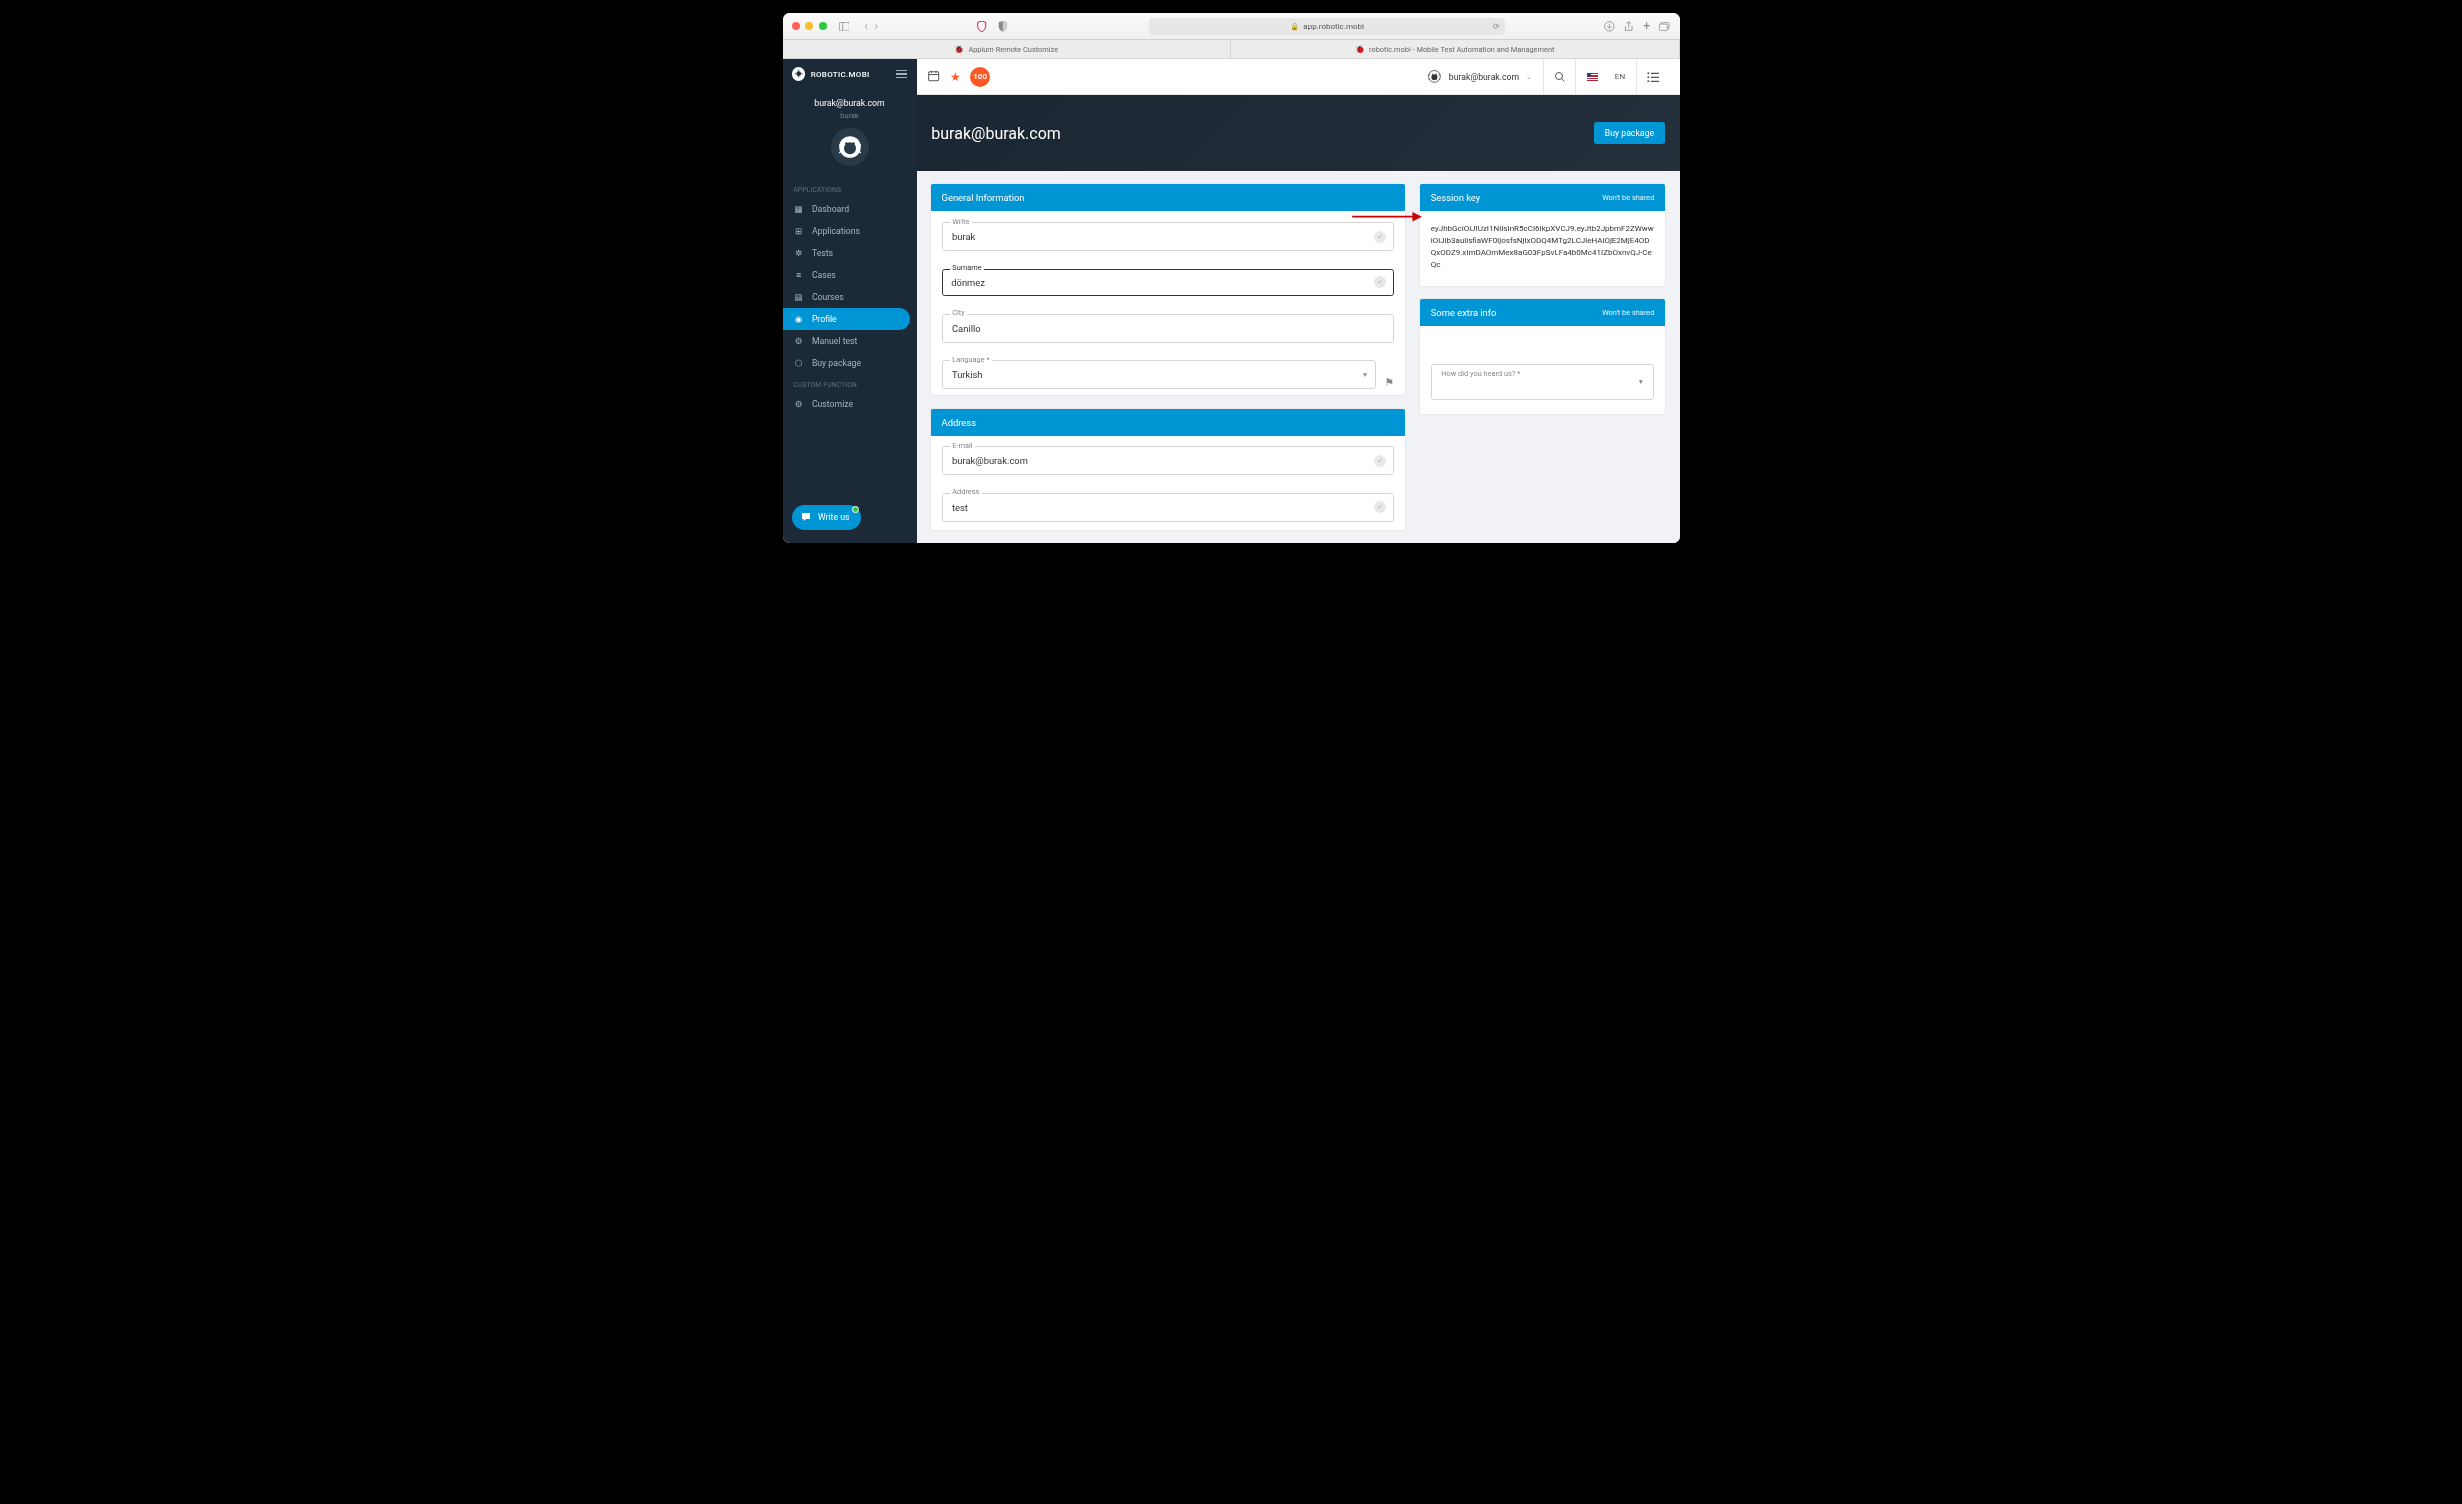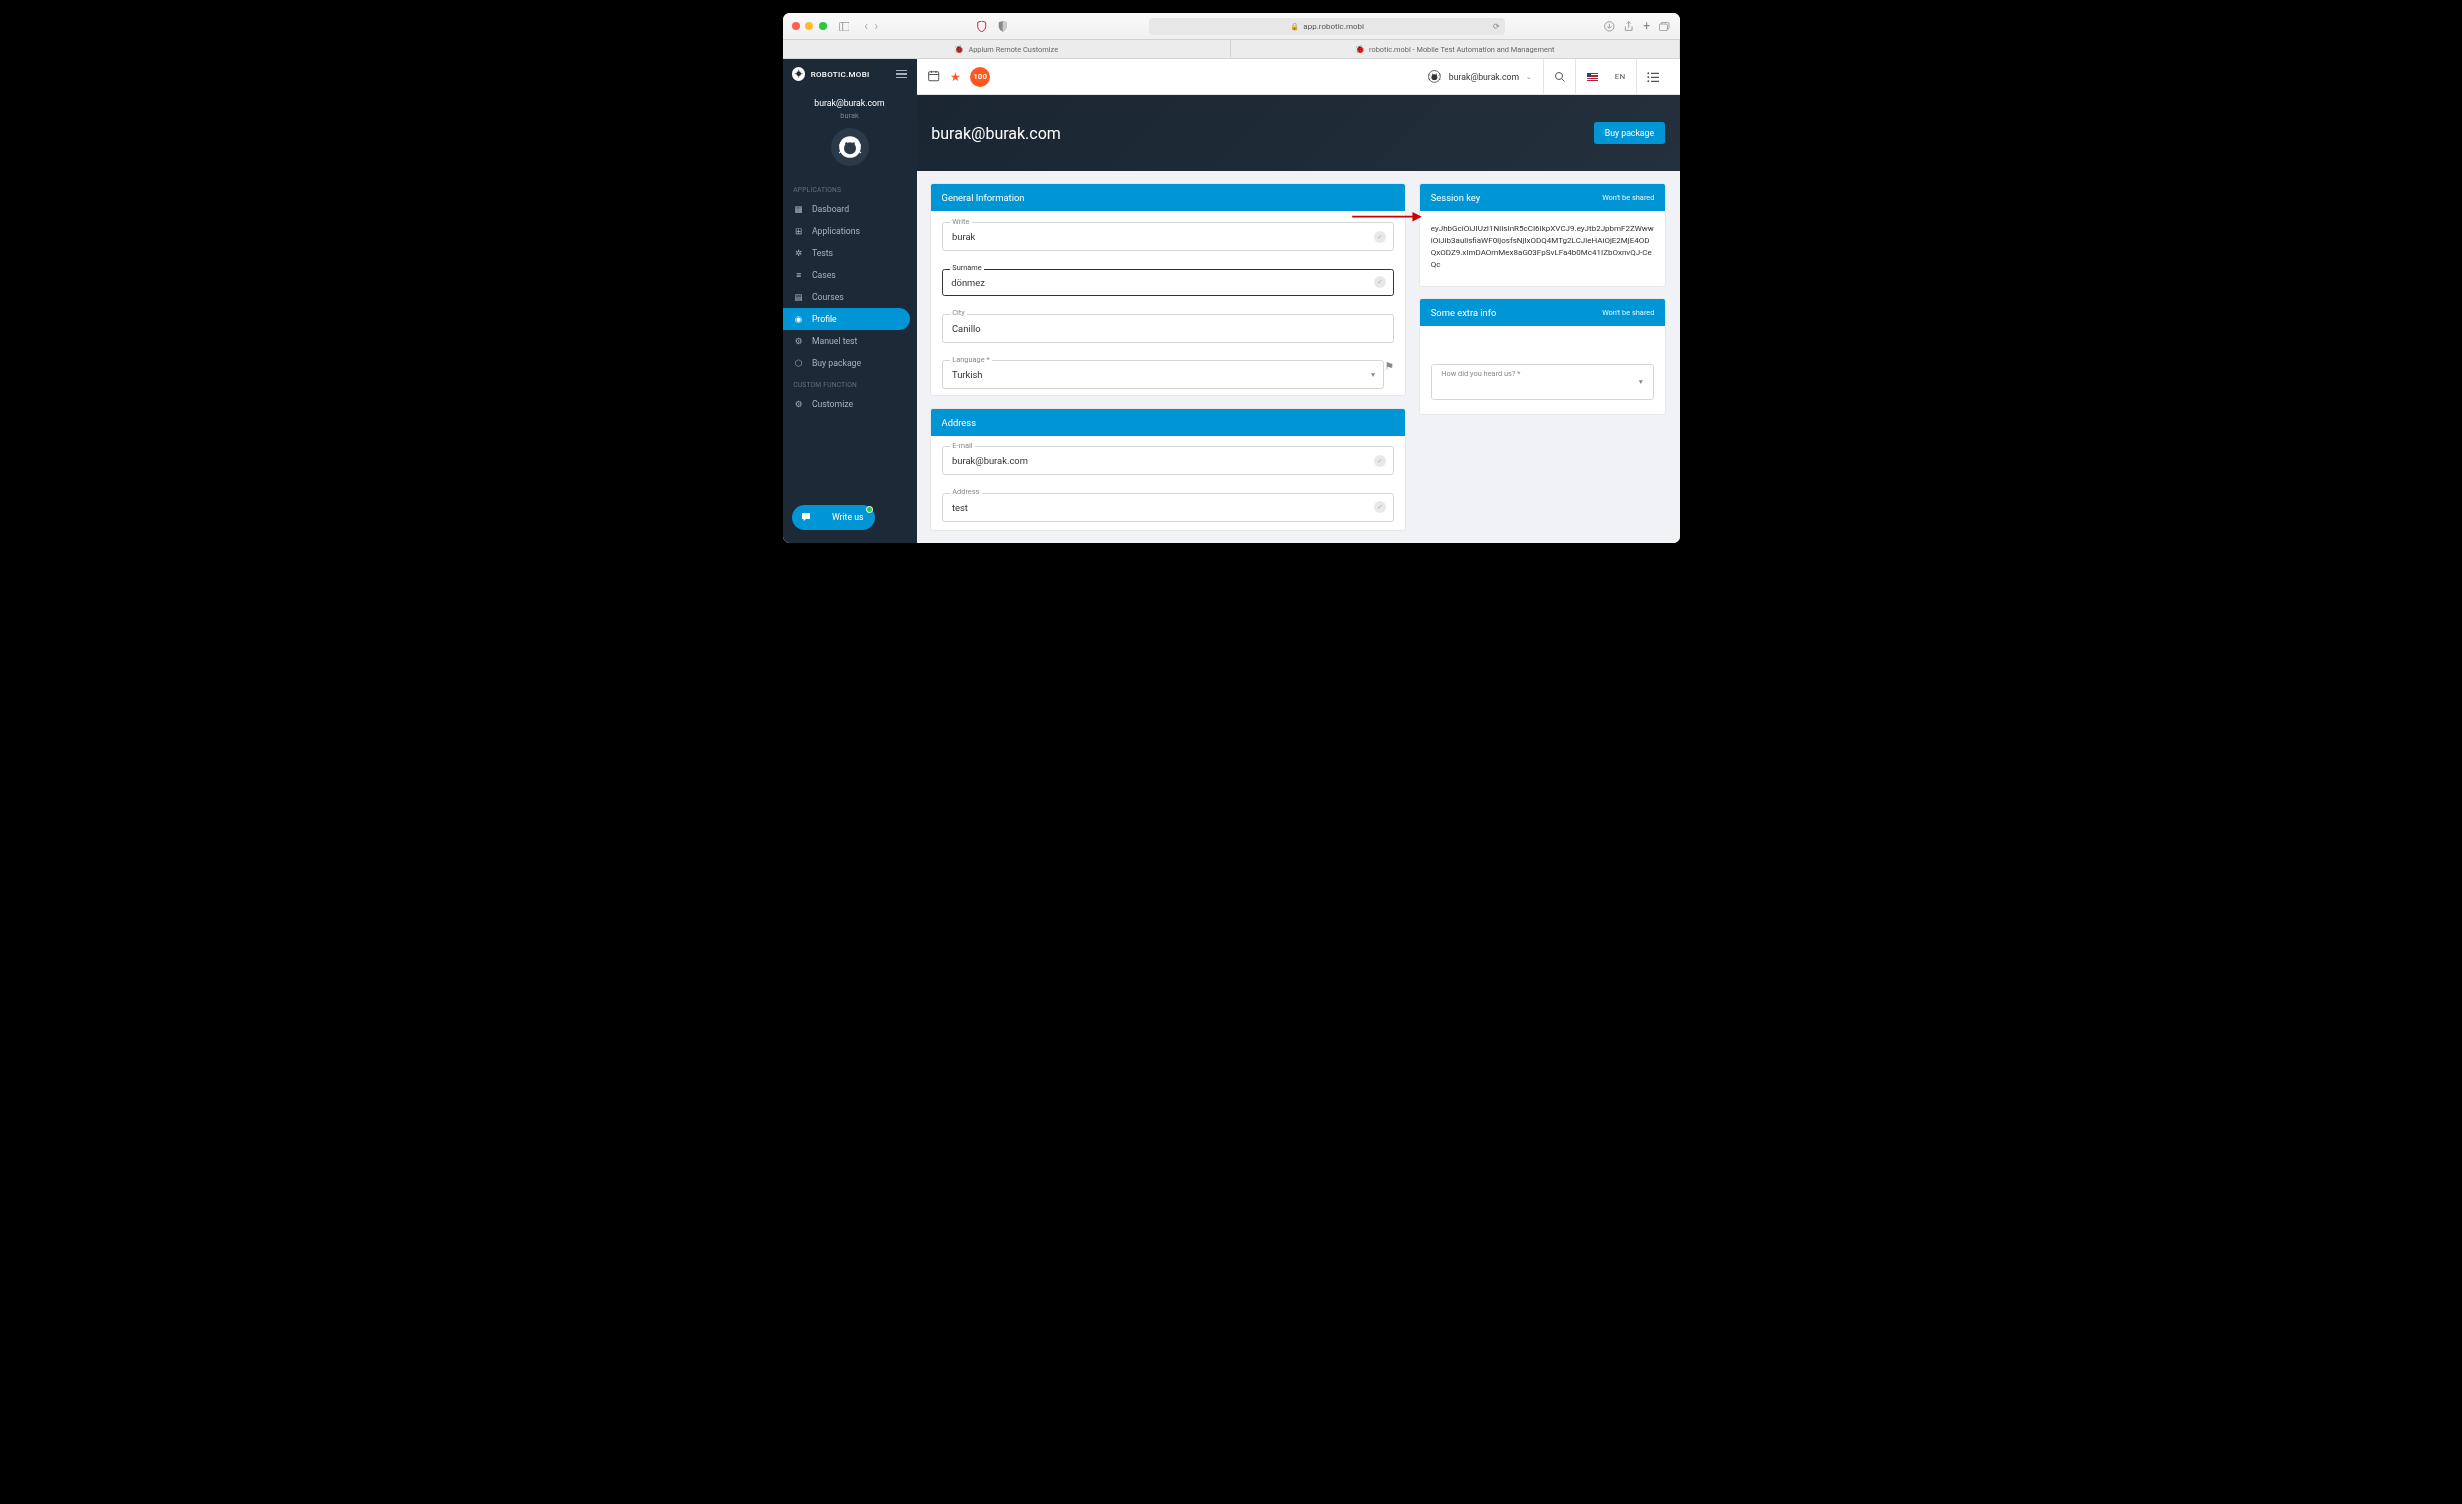--- a/index.html
+++ b/index.html
@@ -32,21 +32,21 @@
 .hamburger span { width: 10.7px; height: 1.3px; background: #a8b2bd; }
 .user-block { text-align: center; padding: 9.4px 6.7px 13.4px; }
 .user-email-sb { color: #fff; font-size: 8.7px; }
 .user-name-sb { font-size: 7.4px; color: #7a8694; margin-top: 2.7px; }
 .avatar-big { width: 38px; height: 38px; border-radius: 50%; background: #2a3a49; margin: 8px auto 0; display: flex; align-items: center; justify-content: center; }
 .avatar-big svg { width: 24px; height: 24px; }
 .section-label { font-size: 6.7px; color: #60707e; padding: 6.7px 10.7px 4px; letter-spacing: 0.2px; }
 .nav-item { display: flex; align-items: center; gap: 8px; padding: 6px 10.7px; cursor: pointer; font-size: 8.7px; }
 .nav-item.active { background: #0096d6; color: #fff; border-radius: 0 13.4px 13.4px 0; margin-right: 6.7px; }
 .nav-item .ni-icon { width: 10.7px; text-align: center; font-size: 8.7px; }
-.chat-widget { position: absolute; bottom: 13.4px; left: 9.4px; background: #0096d6; color: #fff; border-radius: 16px; padding: 6.7px 12px 6.7px 8px; display: flex; align-items: center; gap: 20px; font-size: 8.7px; cursor: pointer; }
+.chat-widget { position: absolute; bottom: 13.4px; left: 9.4px; background: #0096d6; color: #fff; border-radius: 16px; padding: 6.7px 12px 6.7px 8px; display: flex; align-items: center; gap: 6px; font-size: 8.7px; cursor: pointer; }
 .chat-widget .dot { position: absolute; top: 1.3px; right: 2.7px; width: 6.7px; height: 6.7px; background: #27c93f; border: 1.3px solid #fff; border-radius: 50%; }
 .sidebar-rel { position: relative; flex: 1; }
 .main { flex: 1; background: #f0f2f5; display: flex; flex-direction: column; overflow: hidden; }
 .topbar { height: 36px; background: #fff; border-bottom: 0.7px solid #e5e5e5; display: flex; align-items: center; padding: 0 10.7px; }
 .topbar-left { display: flex; align-items: center; gap: 9.4px; }
 .cal-icon { color: #555; font-size: 12px; }
 .star-icon { color: #ff5722; font-size: 12px; }
 .badge-circle { width: 20px; height: 20px; border-radius: 50%; background: #ff5722; color: #fff; display: flex; align-items: center; justify-content: center; font-size: 8px; font-weight: 600; }
 .topbar-right { margin-left: auto; display: flex; align-items: center; gap: 0; }
 .user-dd { display: flex; align-items: center; gap: 6.7px; padding: 0 12px; border-right: 0.7px solid #e5e5e5; height: 36px; font-size: 8.7px; color: #333; }
@@ -69,21 +69,21 @@
 .card-header { background: #0096d6; color: #fff; padding: 8px 10.7px; font-size: 9.4px; display: flex; justify-content: space-between; align-items: center; }
 .card-header .sub { font-size: 7.4px; opacity: 0.9; }
 .card-body { padding: 10.7px 10.7px 13.4px; }
 .field { position: relative; margin-bottom: 17.5px; }
 .field:last-child { margin-bottom: 2.7px; }
 .field-label { position: absolute; top: -5.4px; left: 8px; background: #fff; padding: 0 2.7px; font-size: 7.4px; color: #888; z-index: 2; }
 .field-input { width: 100%; border: 0.7px solid #d5d5d5; border-radius: 2.7px; padding: 8px 27px 8px 9.4px; font-size: 9.4px; color: #333; outline: none; }
 .field.focused .field-input { border: 1.3px solid #333; padding: 7.4px 26px 7.4px 8.7px; }
 .field.focused .field-label { color: #333; }
 .field-check { position: absolute; right: 8px; top: 50%; transform: translateY(-50%); width: 12px; height: 12px; border-radius: 50%; background: #e8e8e8; display: flex; align-items: center; justify-content: center; color: #aaa; font-size: 6.7px; }
-.lang-row { display: flex; align-items: flex-start; gap: 0; }
+.lang-row { display: flex; align-items: flex-end; gap: 8px; }
 .lang-select { flex: 1; position: relative; }
 .lang-select .field-input { padding-right: 24px; }
 .lang-caret { position: absolute; right: 8px; top: 50%; transform: translateY(-50%); color: #888; font-size: 6.7px; }
 .flag-btn { color: #888; font-size: 10.7px; }
 .session-text { font-size: 8px; color: #333; line-height: 1.5; word-break: break-all; padding: 1.3px 0; }
 .heard-field { position: relative; border: 0.7px solid #d5d5d5; border-radius: 2.7px; padding: 12px 24px 12px 9.4px; height: 36px; margin-top: 28px; }
 .heard-label { position: absolute; top: 4px; left: 9.4px; font-size: 7.4px; color: #888; }
 .heard-caret { position: absolute; right: 9.4px; top: 50%; transform: translateY(-50%); color: #888; font-size: 6.7px; }
 .arrow-annotation { position: absolute; top: 39px; left: 435px; pointer-events: none; z-index: 10; }
 </style>

